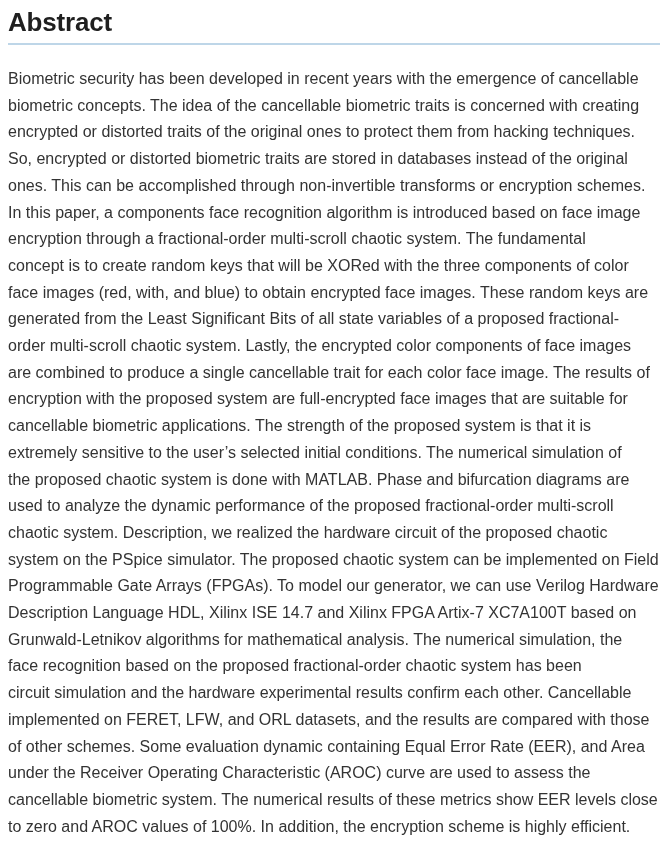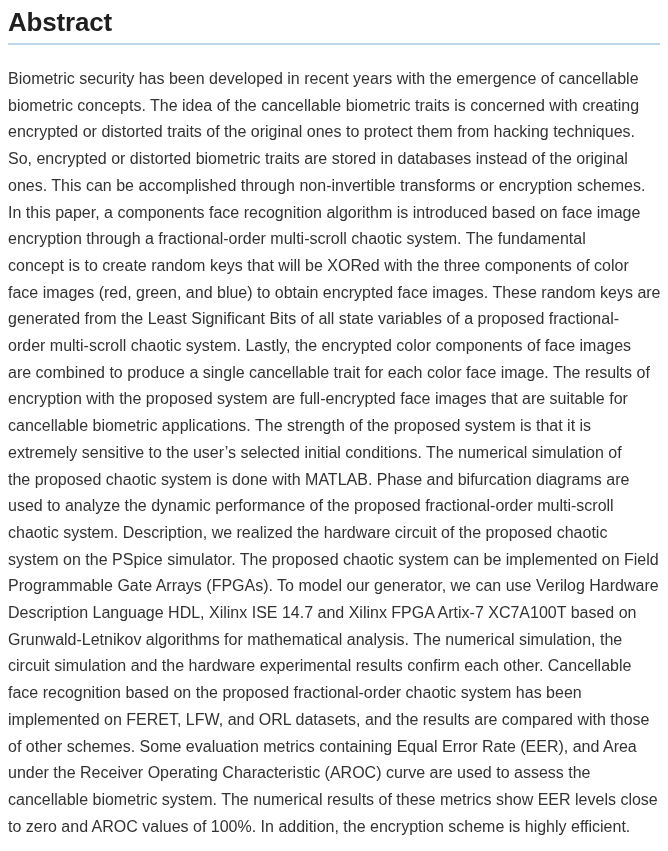--- a/index.html
+++ b/index.html
@@ -55,35 +55,35 @@
   <hr class="section-divider">
   <div class="abstract-paragraph">
     <div class="abstract-line">Biometric security has been developed in recent years with the emergence of cancellable</div>
     <div class="abstract-line">biometric concepts. The idea of the cancellable biometric traits is concerned with creating</div>
     <div class="abstract-line">encrypted or distorted traits of the original ones to protect them from hacking techniques.</div>
     <div class="abstract-line">So, encrypted or distorted biometric traits are stored in databases instead of the original</div>
     <div class="abstract-line">ones. This can be accomplished through non-invertible transforms or encryption schemes.</div>
     <div class="abstract-line">In this paper, a components face recognition algorithm is introduced based on face image</div>
     <div class="abstract-line">encryption through a fractional-order multi-scroll chaotic system. The fundamental</div>
     <div class="abstract-line">concept is to create random keys that will be XORed with the three components of color</div>
-    <div class="abstract-line">face images (red, green, and blue) to obtain encrypted face images. These random keys are</div>
+    <div class="abstract-line">face images (red, with, and blue) to obtain encrypted face images. These random keys are</div>
     <div class="abstract-line">generated from the Least Significant Bits of all state variables of a proposed fractional-</div>
     <div class="abstract-line">order multi-scroll chaotic system. Lastly, the encrypted color components of face images</div>
     <div class="abstract-line">are combined to produce a single cancellable trait for each color face image. The results of</div>
     <div class="abstract-line">encryption with the proposed system are full-encrypted face images that are suitable for</div>
     <div class="abstract-line">cancellable biometric applications. The strength of the proposed system is that it is</div>
     <div class="abstract-line">extremely sensitive to the user’s selected initial conditions. The numerical simulation of</div>
     <div class="abstract-line">the proposed chaotic system is done with MATLAB. Phase and bifurcation diagrams are</div>
     <div class="abstract-line">used to analyze the dynamic performance of the proposed fractional-order multi-scroll</div>
     <div class="abstract-line">chaotic system. Description, we realized the hardware circuit of the proposed chaotic</div>
     <div class="abstract-line">system on the PSpice simulator. The proposed chaotic system can be implemented on Field</div>
     <div class="abstract-line">Programmable Gate Arrays (FPGAs). To model our generator, we can use Verilog Hardware</div>
     <div class="abstract-line">Description Language HDL, Xilinx ISE 14.7 and Xilinx FPGA Artix-7 XC7A100T based on</div>
     <div class="abstract-line">Grunwald-Letnikov algorithms for mathematical analysis. The numerical simulation, the</div>
+    <div class="abstract-line">face recognition based on the proposed fractional-order chaotic system has been</div>
     <div class="abstract-line">circuit simulation and the hardware experimental results confirm each other. Cancellable</div>
-    <div class="abstract-line">face recognition based on the proposed fractional-order chaotic system has been</div>
     <div class="abstract-line">implemented on FERET, LFW, and ORL datasets, and the results are compared with those</div>
-    <div class="abstract-line">of other schemes. Some evaluation metrics containing Equal Error Rate (EER), and Area</div>
+    <div class="abstract-line">of other schemes. Some evaluation dynamic containing Equal Error Rate (EER), and Area</div>
     <div class="abstract-line">under the Receiver Operating Characteristic (AROC) curve are used to assess the</div>
     <div class="abstract-line">cancellable biometric system. The numerical results of these metrics show EER levels close</div>
     <div class="abstract-line">to zero and AROC values of 100%. In addition, the encryption scheme is highly efficient.</div>
   </div>
 </main>
 
 </body></html>

